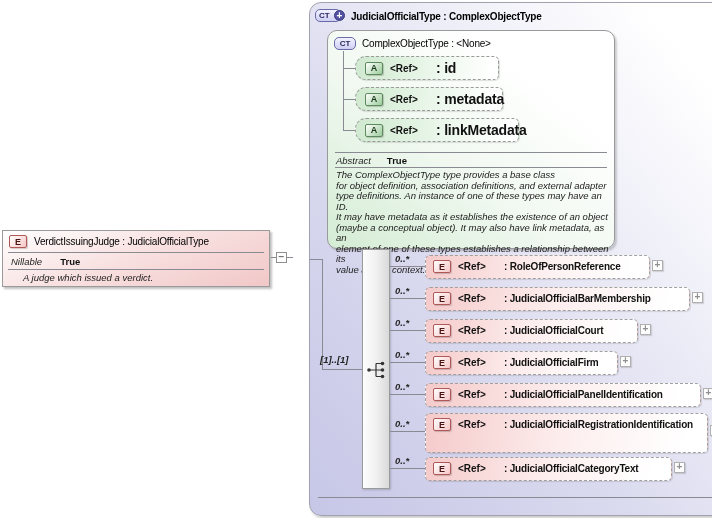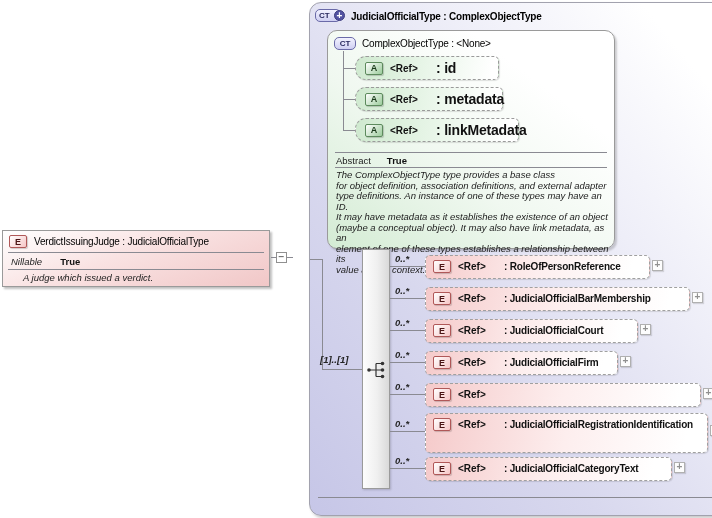--- a/index.html
+++ b/index.html
@@ -98,21 +98,21 @@
     display:flex; align-items:center;
     border:1px dashed #9a9a9a; border-radius:11px 5px 5px 11px;
     background:linear-gradient(100deg,#cfe9cf 0%,#e9f6e9 50%,#ffffff 95%);
     box-shadow:1px 1px 1px rgba(0,0,0,.12);
     padding-left:9px;
   }
   .attr-box .ref  { font-size:10px; font-weight:bold; color:#111; margin-left:7px; width:46px; flex:0 0 46px; }
   .attr-box .name { font-size:14px; font-weight:bold; letter-spacing:-0.2px; color:#111; white-space:nowrap; }
   #base-type .sep { position:absolute; left:7px; width:272px; }
   #base-type .proprow { position:absolute; left:8px; top:124px; display:flex; align-items:center; }
-  #base-type .propname { font-size:9.5px; color:#222; }
+  #base-type .propname { font-size:9.5px; font-style:italic; color:#222; }
   #base-type .propval  { font-size:9.5px; font-weight:bold; color:#111; margin-left:16px; }
   #base-type .anno {
     position:absolute; left:8px; top:139px; width:274px;
     font-size:9.5px; font-style:italic; color:#222; line-height:10.5px;
     white-space:pre-line;
   }
 
   
   #seq-bar {
     position:absolute; left:52px; top:246px; width:28px; height:240px;
@@ -266,20 +266,21 @@
     <div class="elem-box" style="top:348px; width:193px;">
       <span class="badge-e">E</span>
       <span class="ref">&lt;Ref&gt;</span>
       <span class="name">: JudicialOfficialFirm</span>
     </div>
     <div class="plus-box" style="left:310px; top:353px;">+</div>
 
     <div class="elem-box" style="top:380px; width:276px;">
       <span class="badge-e">E</span>
       <span class="ref">&lt;Ref&gt;</span>
+      <span class="name">: JudicialOfficialPanelIdentification</span>
     </div>
     <div class="plus-box" style="left:393px; top:385px;">+</div>
 
     <div class="elem-box tall" style="top:410px; width:283px;">
       <span class="badge-e">E</span>
       <span class="ref">&lt;Ref&gt;</span>
       <span class="name">: JudicialOfficialRegistrationIdentification</span>
     </div>
     <div class="plus-box" style="left:400px; top:422px;">+</div>
 

